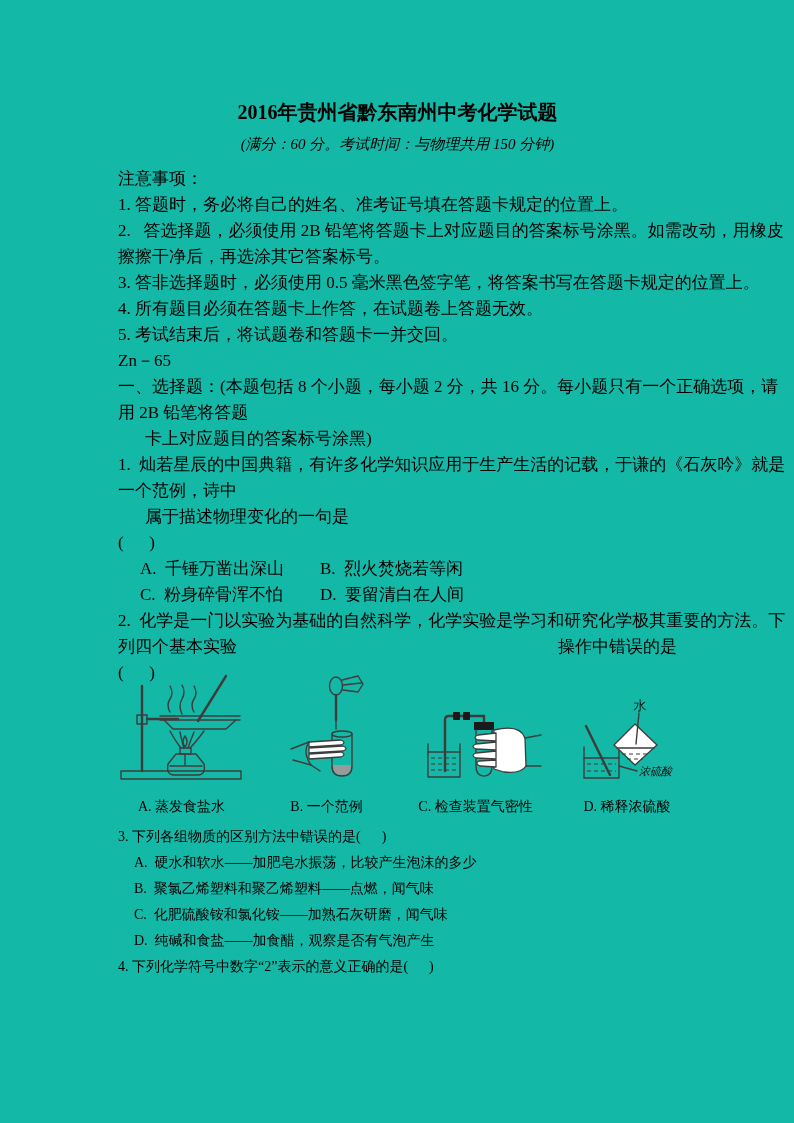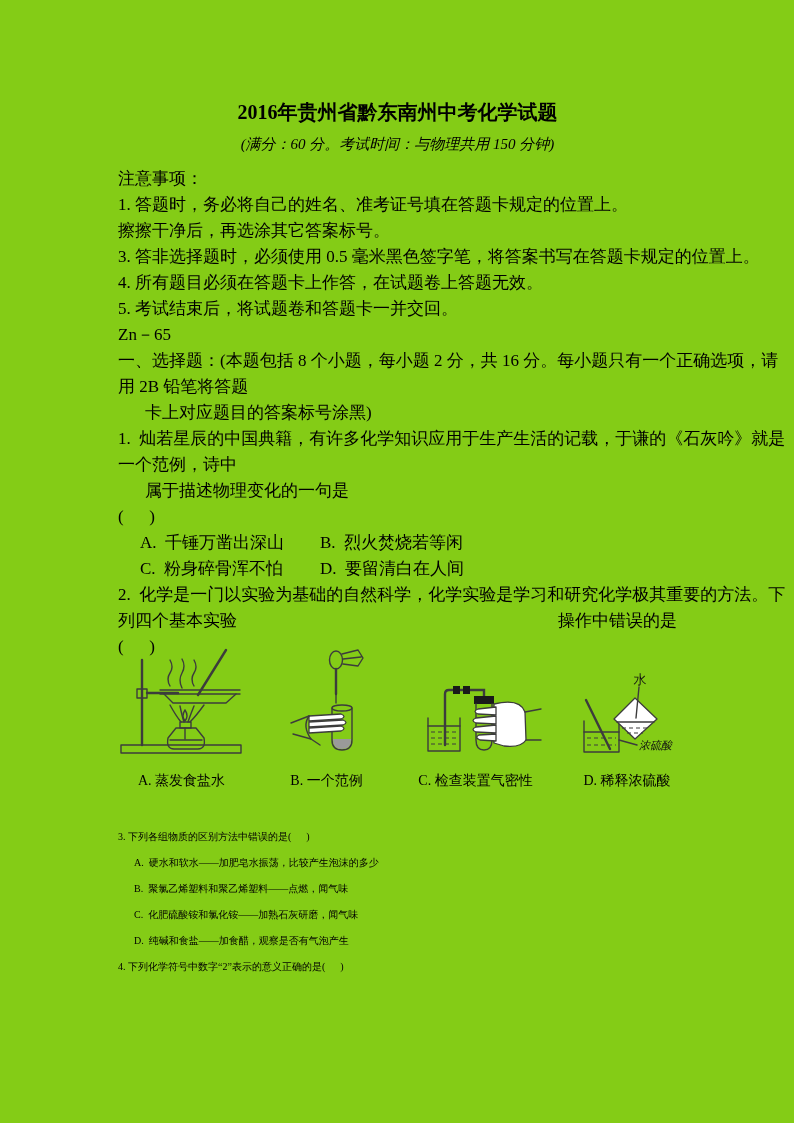--- a/index.html
+++ b/index.html
@@ -1,34 +1,34 @@
 <!DOCTYPE html>
 <html><head>
 <meta charset="utf-8">
 <style>
   * { margin:0; padding:0; box-sizing:border-box; }
   html, body { background:#ffffff; }
   .page {
-    position:relative; width:794px; height:1123px; background:#84cc16;
+    position:relative; width:794px; height:1123px; background:#14b8a6;
     color:#000; font-family:"Liberation Serif","DejaVu Serif",serif; overflow:hidden;
   }
   .content { padding:98px 117px 0 118px; }
   .title { font-size:20px; font-weight:bold; text-align:center; line-height:28px; }
   .subtitle { font-size:15px; font-style:italic; text-align:center; line-height:20px; margin-top:8px; }
   .body-block { margin-top:12px; font-size:17px; line-height:26px; }
   .line { white-space:pre; }
   .indent { padding-left:27px; }
   .opt-row { padding-left:22px; white-space:pre; }
   .opt-row .opt-first { display:inline-block; width:180px; white-space:pre; }
   .justify-line { display:flex; justify-content:space-between; white-space:pre; }
   .figures-row { display:flex; justify-content:space-between; align-items:flex-end; height:132px; }
   .figure { text-align:center; }
   .figure svg { display:block; margin:0 auto; }
   .fig-label { font-size:14px; line-height:22px; margin-top:16px; white-space:pre; }
-  .q3-block { margin-top:32px; font-size:10px; line-height:26px; }
+  .q3-block { margin-top:6px; font-size:14px; line-height:26px; }
   .q3-block .opt { padding-left:16px; white-space:pre; }
   .ln { stroke:#3c3c3c; fill:none; stroke-width:1.4; stroke-linecap:round; stroke-linejoin:round; }
   .ln2 { stroke:#3c3c3c; fill:none; stroke-width:2.4; stroke-linecap:round; }
   .dash { stroke:#3c3c3c; fill:none; stroke-width:1.1; stroke-dasharray:4 3; }
   .solid-dark { fill:#1a1a1a; stroke:none; }
   .white-fill { fill:#ffffff; stroke:#3c3c3c; stroke-width:1.3; stroke-linejoin:round; }
   .liquid { fill:#9a9a9a; stroke:none; }
   .svg-text { fill:#111; stroke:none; }
 </style>
 </head>
@@ -36,20 +36,21 @@
 
 <div class="page">
   <div class="content">
 
     <div class="title">2016年贵州省黔东南州中考化学试题</div>
     <div class="subtitle">(满分：60 分。考试时间：与物理共用 150 分钟)</div>
 
     <div class="body-block">
       <div class="line">注意事项：</div>
       <div class="line">1. 答题时，务必将自己的姓名、准考证号填在答题卡规定的位置上。</div>
+      <div class="line">2.   答选择题，必须使用 2B 铅笔将答题卡上对应题目的答案标号涂黑。如需改动，用橡皮</div>
       <div class="line">擦擦干净后，再选涂其它答案标号。</div>
       <div class="line">3. 答非选择题时，必须使用 0.5 毫米黑色签字笔，将答案书写在答题卡规定的位置上。</div>
       <div class="line">4. 所有题目必须在答题卡上作答，在试题卷上答题无效。</div>
       <div class="line">5. 考试结束后，将试题卷和答题卡一并交回。</div>
 
       <div class="line">Zn－65</div>
 
       <div class="line">一、选择题：(本题包括 8 个小题，每小题 2 分，共 16 分。每小题只有一个正确选项，请</div>
       <div class="line">用 2B 铅笔将答题</div>
       <div class="line indent">卡上对应题目的答案标号涂黑)</div>

